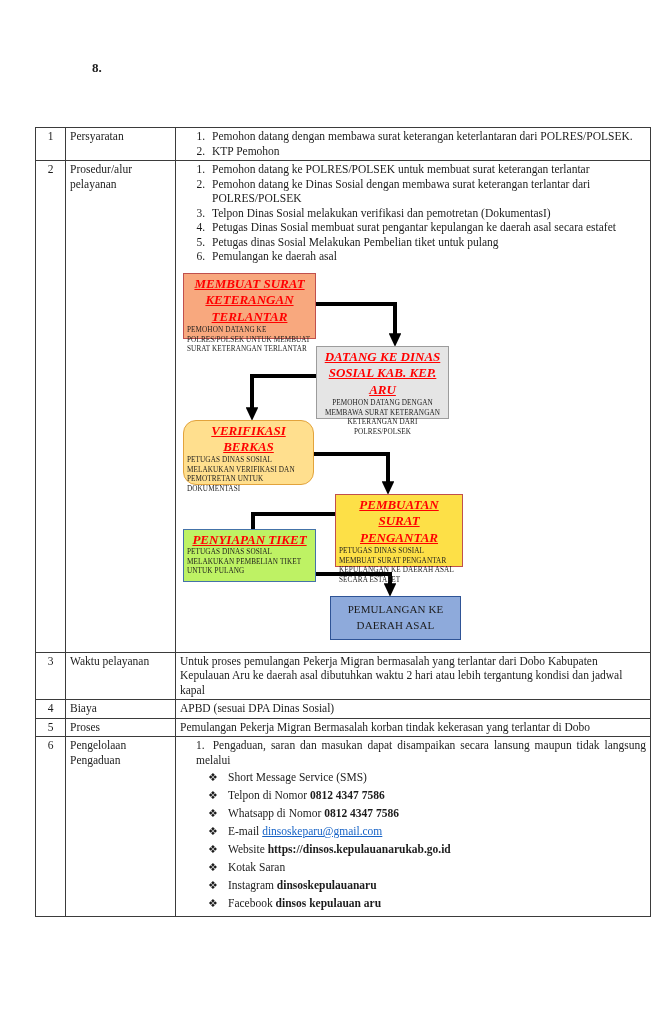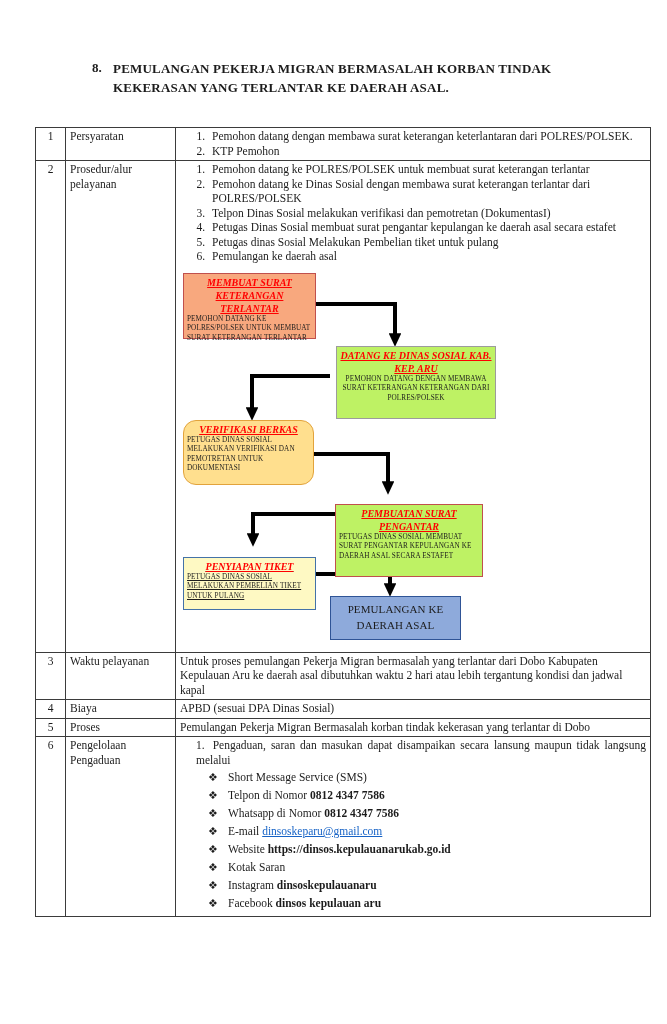--- a/index.html
+++ b/index.html
@@ -36,44 +36,40 @@
   ul.bullets { list-style:none; margin:3px 0 2px 28px; }
   ul.bullets li { margin-bottom:3.5px; line-height:14.5px; }
   .bullet { display:inline-block; width:20px; font-size:11px; }
   ul.bullets strong { font-weight:bold; }
   a.email-link { color:#1763c6; text-decoration:underline; cursor:pointer; }
 
   
   .flow { position:relative; width:467px; height:382px; margin-top:4px; }
   .flow svg { position:absolute; left:0; top:0; }
   .fbox { position:absolute; border:1.6px solid; padding:2px 3px; }
-  .ftitle { color:#ff0000; font-weight:bold; font-style:italic; text-decoration:underline; text-align:center; font-size:10px; line-height:1.3; }
+  .ftitle { color:#ff0000; font-weight:bold; font-style:italic; text-decoration:underline; text-align:center; font-size:13px; line-height:1.3; }
   .fbody { font-size:7.2px; line-height:1.32; letter-spacing:.1px; }
   .b1 { left:3px;   top:5px;   width:133px; height:66px; background:#f8a87e; border-color:#c0504d; }
-  .b2 { left:156px; top:78px;  width:160px; height:73px; background:#bef264; border-color:#9c9c9c; }
+  .b2 { left:136px; top:78px;  width:133px; height:73px; background:#e5e5e5; border-color:#9c9c9c; }
   .b2 .fbody { text-align:center; }
   .b3 { left:3px;   top:152px; width:131px; height:65px; background:#ffdf8e; border-color:#e2a33c;border-radius:13px; }
-  .b4 { left:155px; top:236px; width:148px; height:73px; background:#bef264; border-color:#c0504d; }
-  .b5 { left:3px;   top:289px; width:133px; height:53px; background:#fef9c3; border-color:#4472a8;text-decoration:underline; }
+  .b4 { left:155px; top:226px; width:128px; height:73px; background:#fde047; border-color:#c0504d; }
+  .b5 { left:3px;   top:261px; width:133px; height:53px; background:#bef264; border-color:#4472a8; }
   .b6 { left:150px; top:328px; width:131px; height:44px; background:#8eaadb; border-color:#2f5496; }
   .b6 .fbody { font-size:11px; line-height:1.5; text-align:center; padding-top:2px; }
   .arrow { fill:none; stroke:#000; stroke-width:4; }
 </style>
 </head>
 <body>
 
 <div class="page">
 
   <div class="heading">
     <div class="h-row">
       <span class="h-num">8.</span>
-      <span class="h-text">
-        <span>PEMULANGAN PEKERJA MIGRAN BERMASALAH KORBAN TINDAK</span><br>
-        <span>KEKERASAN YANG TERLANTAR KE DAERAH ASAL.</span>
-      </span>
     </div>
   </div>
 
   <table class="main">
     <colgroup>
         <col class="c-no">
         <col class="c-komp">
         <col class="c-ket">
       </colgroup>
     <tbody>

